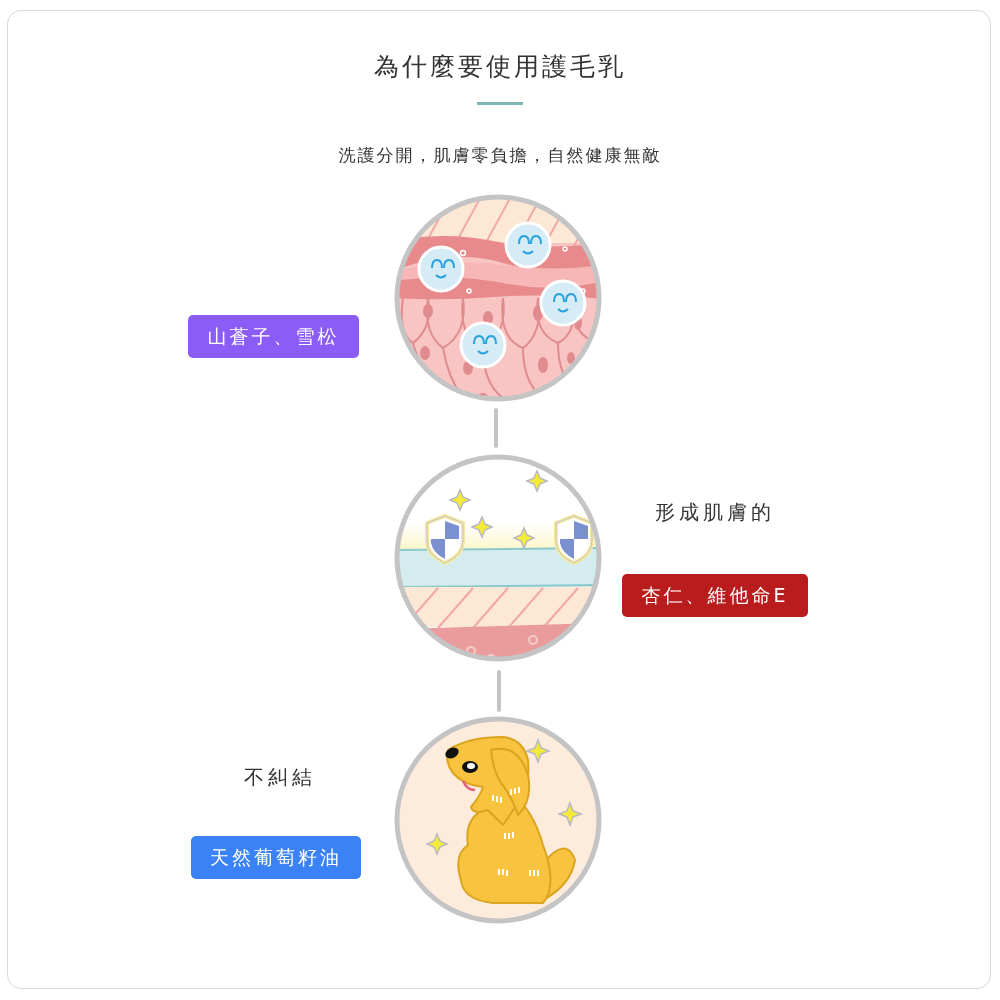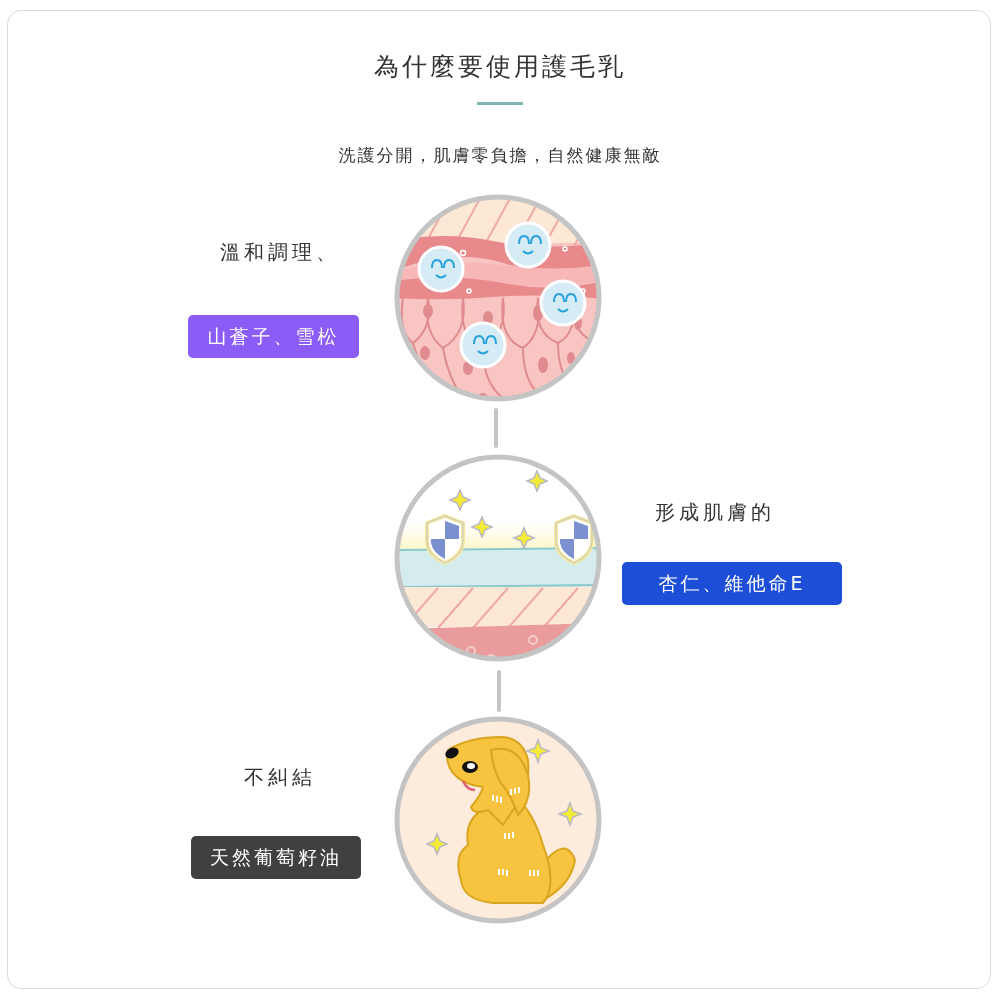--- a/index.html
+++ b/index.html
@@ -23,21 +23,20 @@
 </head>
 <body>
 
 <div class="frame"></div>
 
 <div class="title">為什麼要使用護毛乳</div>
 <div class="divider" style="background:#7fb5b5;"></div>
 <div class="subtitle">洗護分開，肌膚零負擔，自然健康無敵</div>
 
 <div class="caption" style="left:180px; top:235px; width:200px;">
-  <div>溫和調理、</div>
 </div>
 <div class="badge" style="left:188px; top:315px; width:171px; background:#8b5cf6;">山蒼子、雪松</div>
 
 <svg class="circle" style="left:393px; top:193px;" viewBox="0 0 210 210">
   <defs>
     <clipPath id="c1">
         <circle cx="105" cy="105" r="101"></circle>
       </clipPath>
   </defs>
   <g clip-path="url(#c1)">
@@ -100,21 +99,21 @@
     </g>
   </g>
   <circle cx="105" cy="105" r="101" fill="none" stroke="#c4c4c4" stroke-width="5"></circle>
 </svg>
 
 <div class="connector" style="left:494px; top:408px; height:40px; background:#c4c4c4;"></div>
 
 <div class="caption" style="left:625px; top:495px; width:180px;">
   <div>形成肌膚的</div>
 </div>
-<div class="badge" style="left:622px; top:562px; width:220px; background:#1d4ed8;">杏仁、維他命E</div>
+<div class="badge" style="left:622px; top:574px; width:186px; background:#b91c1c;">杏仁、維他命E</div>
 
 <svg class="circle" style="left:393px; top:453px;" viewBox="0 0 210 210">
   <defs>
     <clipPath id="c2">
         <circle cx="105" cy="105" r="101"></circle>
       </clipPath>
     <linearGradient id="glow" x1="0" y1="0" x2="0" y2="1">
       <stop offset="0" stop-color="#ffffff"></stop>
         <stop offset="1" stop-color="#fdf6c8"></stop>
     </linearGradient>
@@ -159,21 +158,21 @@
     </g>
   </g>
   <circle cx="105" cy="105" r="101" fill="none" stroke="#c4c4c4" stroke-width="5"></circle>
 </svg>
 
 <div class="connector" style="left:497px; top:670px; height:42px; background:#c4c4c4;"></div>
 
 <div class="caption" style="left:180px; top:760px; width:200px;">
   <div>不糾結</div>
 </div>
-<div class="badge" style="left:191px; top:836px; width:170px; background:#404040;">天然葡萄籽油</div>
+<div class="badge" style="left:191px; top:836px; width:170px; background:#3b82f6;">天然葡萄籽油</div>
 
 <svg class="circle" style="left:393px; top:715px;" viewBox="0 0 210 210">
   <circle cx="105" cy="105" r="101" fill="#fdebdc"></circle>
   <g stroke="#d9a520" stroke-width="2" stroke-linejoin="round">
     <path d="M158 140 Q175 125 182 145 Q178 170 150 185 L110 188 Z" fill="#f8c43f"></path>
     <path d="M100 90 Q70 100 75 130 Q60 140 68 165 Q70 185 100 188 L150 188 Q165 170 150 130 Q140 95 120 80 Z" fill="#f8c43f"></path>
     <path d="M55 35 Q75 22 110 22 Q130 24 135 45 Q138 75 120 95 L110 110 Q100 100 95 95 Q80 100 78 92 Q88 80 90 72 Q70 70 60 58 Q52 48 55 35 Z" fill="#f8c43f"></path>
     <path d="M98 35 Q125 28 135 60 Q140 85 125 100 Q118 80 108 68 Q100 55 98 35 Z" fill="#f8c43f"></path>
   </g>
   <ellipse cx="59" cy="38" rx="7" ry="5" fill="#111" transform="rotate(-25 59 38)"></ellipse>

